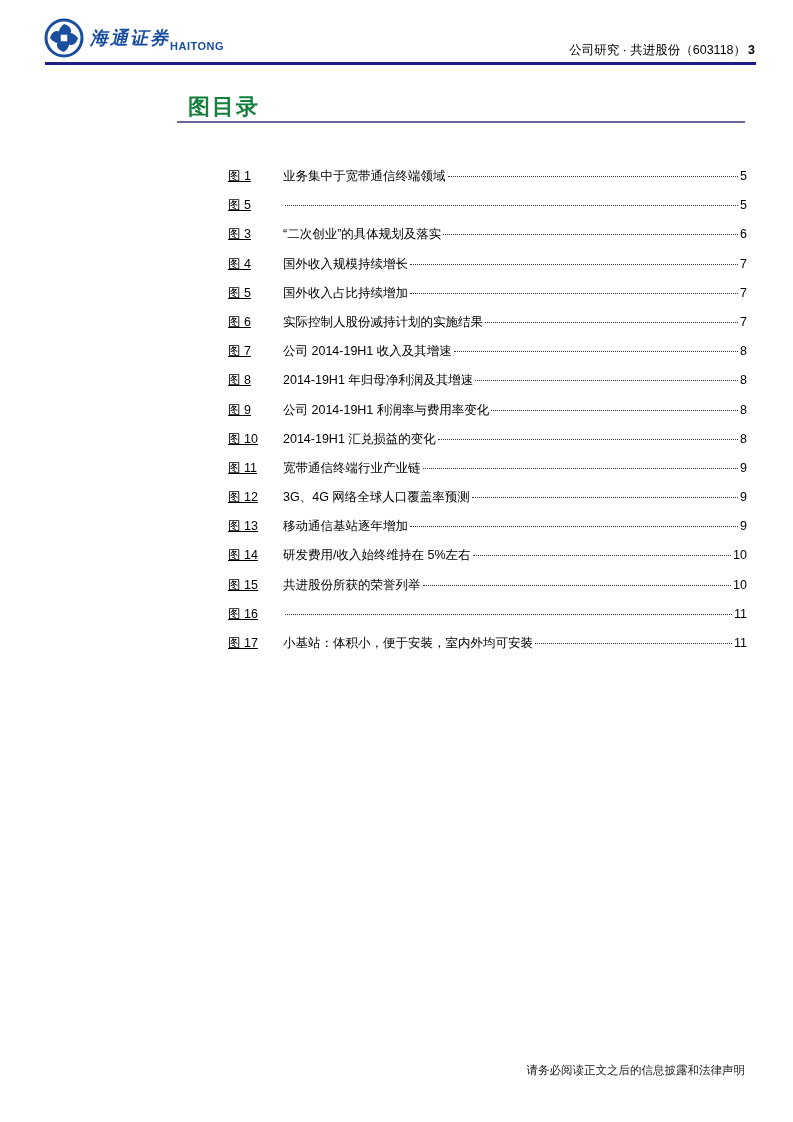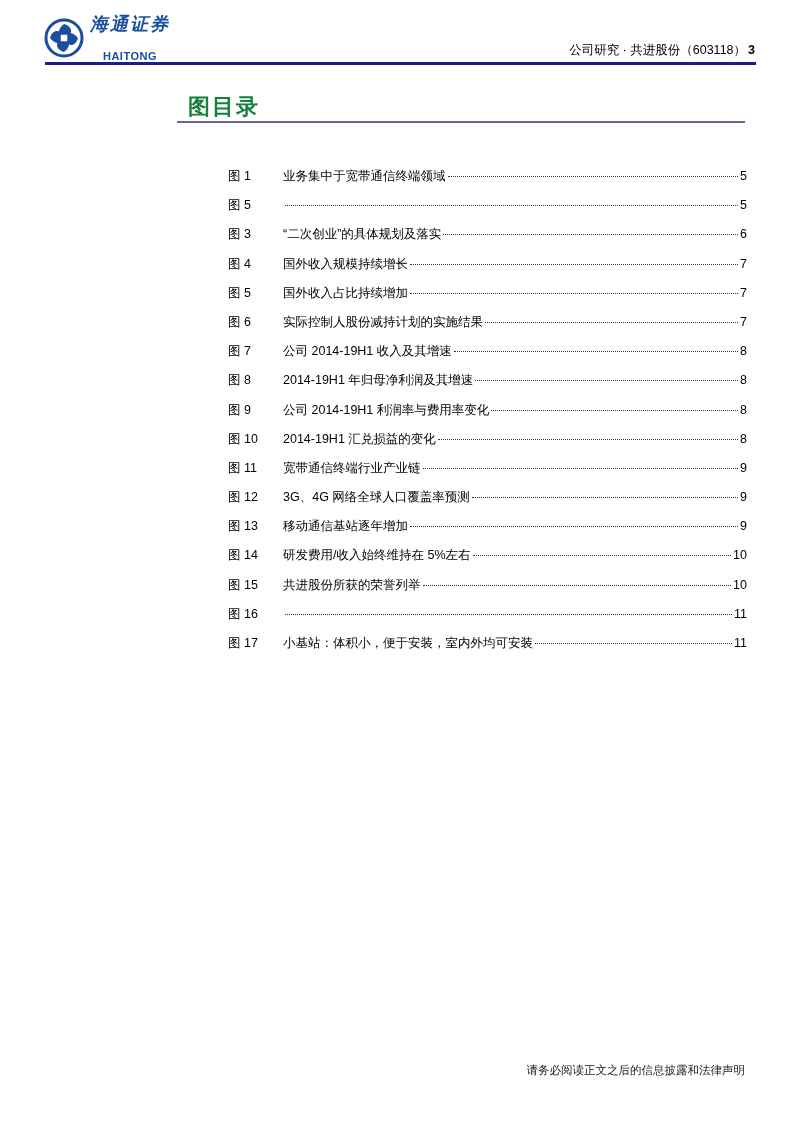--- a/index.html
+++ b/index.html
@@ -1,30 +1,30 @@
 <!DOCTYPE html>
 <html><head>
 <meta charset="utf-8">
 <style>
   html, body { margin:0; padding:0; background:#ffffff; }
   body { width:793px; height:1122px; position:relative; overflow:hidden;
          font-family: "Liberation Sans", "DejaVu Sans", sans-serif; color:#000; }
   .logo { position:absolute; left:44px; top:16px; height:44px; display:flex; align-items:center; }
   .logo-mark { width:40px; height:40px; }
-  .logo-text { margin-left:6px; display:flex; flex-direction:column; align-items:center; }
+  .logo-text { margin-left:6px; display:flex; flex-direction:row; align-items:center; }
   .logo-cn { font-family: "DejaVu Serif", serif; font-style:italic; font-weight:bold; color:#1a4fa0; font-size:18px; letter-spacing:2px; line-height:20px; }
   .logo-en { font-weight:bold; color:#1a4fa0; font-size:11px; letter-spacing:0.5px; line-height:12px;margin-top:16px; }
   .header-right { position:absolute; right:38px; top:42px; font-size:12.5px; color:#000; }
   .header-right .pg { font-weight:bold; margin-left:2px; }
   .header-line { position:absolute; left:45px; top:62px; width:711px; height:3px; background:#1c1c8c; }
   .title { position:absolute; left:188px; top:92px; font-size:22px; font-weight:bold; color:#15803d; letter-spacing:2px; font-family:Liberation Mono, monospace; }
   .title-line { position:absolute; left:177px; top:121px; width:568px; height:2px; background:#66669a; }
   .toc { position:absolute; left:228px; top:168px; width:519px; }
   .toc-row { display:flex; align-items:baseline; height:29.2px; font-size:12.5px; }
-  .toc-num { width:55px; flex:none; }
+  .toc-num { width:55px; flex:none;text-decoration:underline; }
   .toc-label { flex:none; white-space:nowrap; }
   .toc-dots { flex:1; border-bottom:1px dotted #333; margin:0 2px; transform:translateY(-3px); }
   .toc-page { flex:none; text-align:right; }
   .footer { position:absolute; right:48px; top:1063px; font-size:11.5px; color:#222; font-family:"DejaVu Serif", serif; }
 </style>
 </head>
 <body>
 
 <div class="logo">
   <svg class="logo-mark" viewBox="0 0 40 40">

